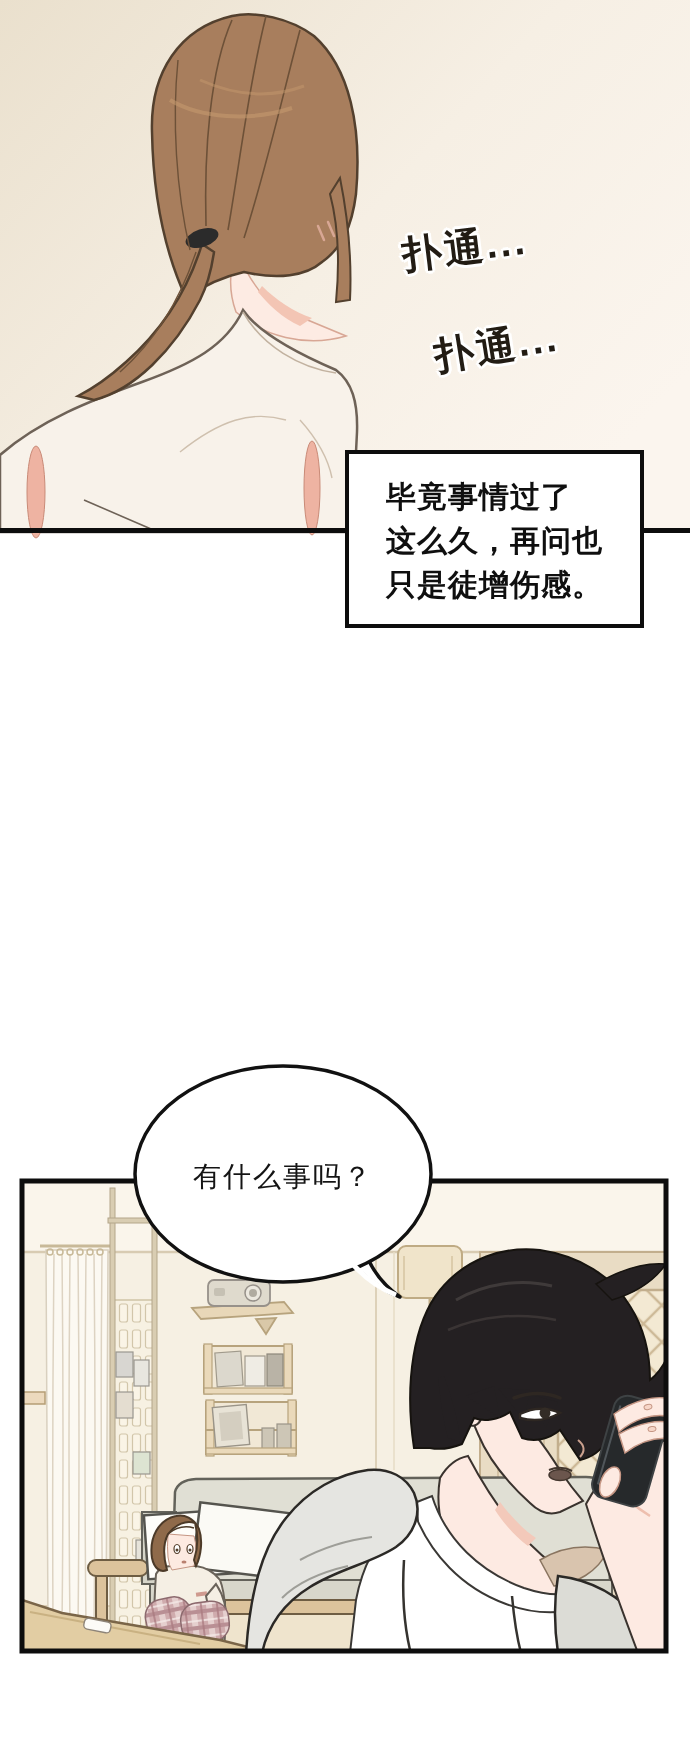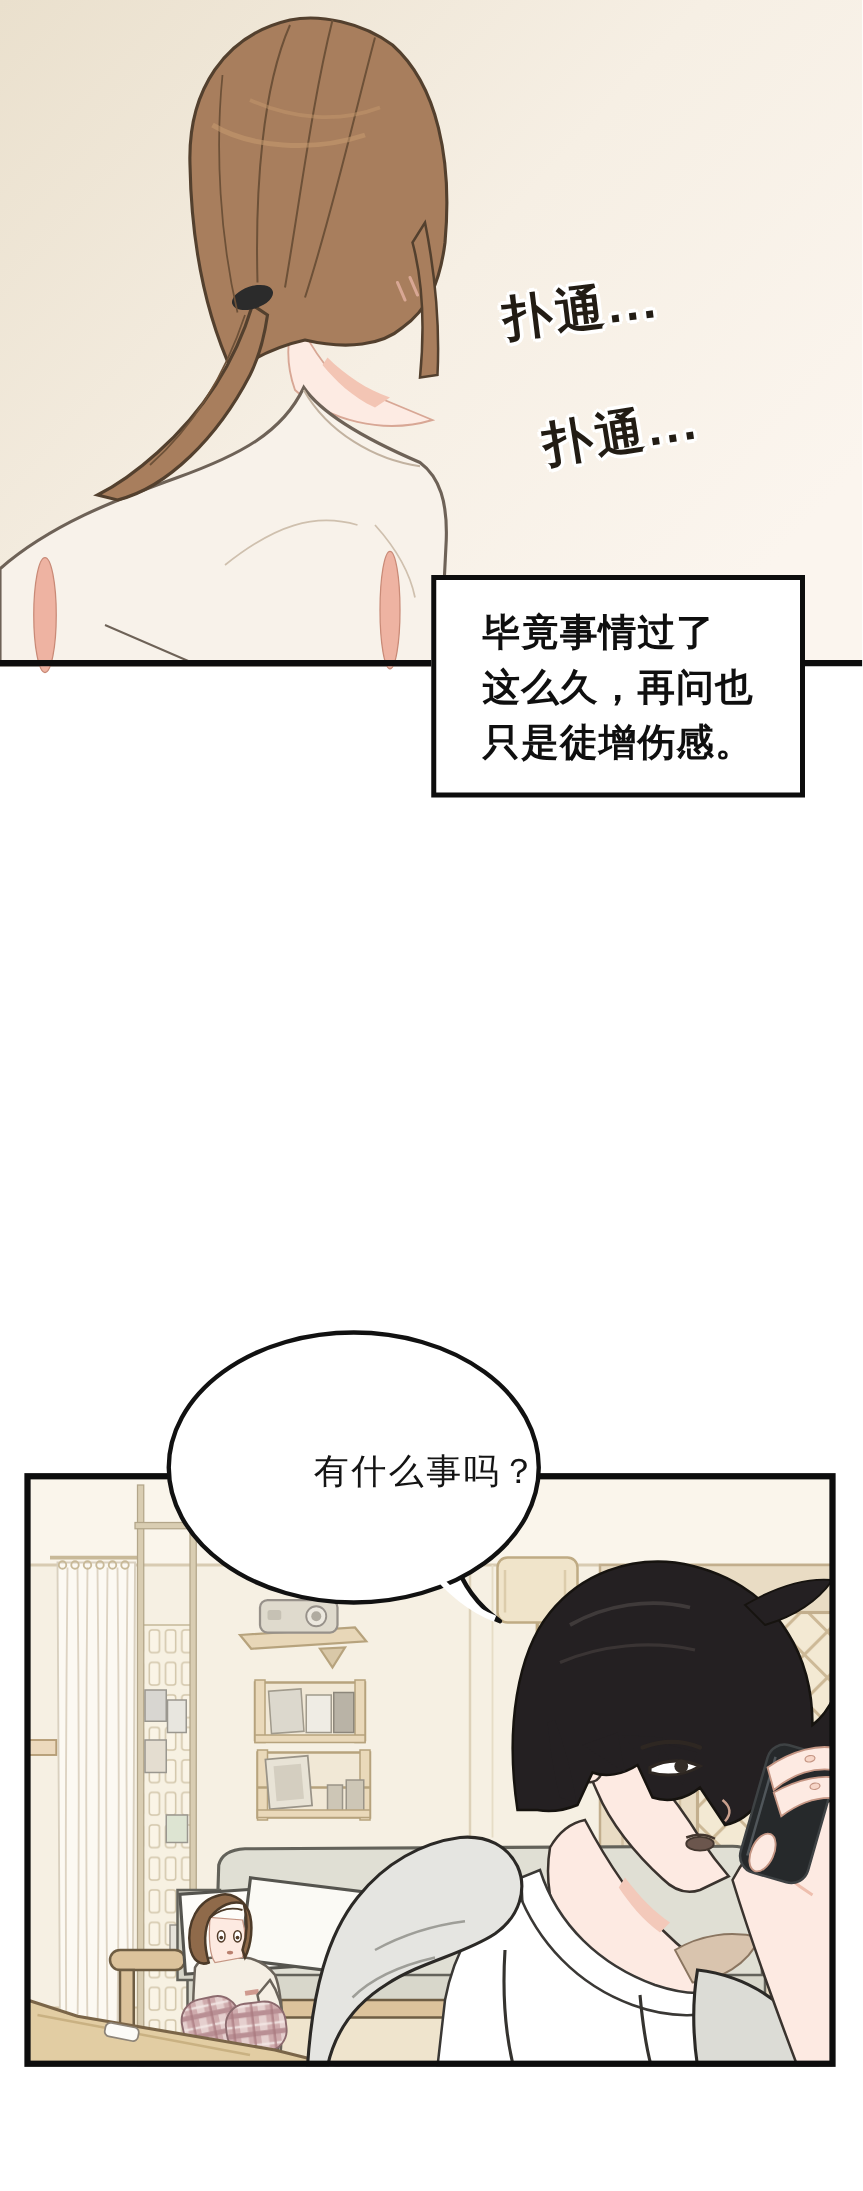--- a/index.html
+++ b/index.html
@@ -5,25 +5,25 @@
   html,body{margin:0;padding:0;background:#ffffff;}
   .page{position:relative;width:690px;height:1753px;background:#ffffff;overflow:hidden;
         font-family:"Liberation Sans",sans-serif;}
   .art{position:absolute;left:0;top:0;z-index:1;}
   .txt{position:absolute;z-index:3;color:#141414;}
   .sfx{font-weight:700;font-size:39px;letter-spacing:3px;color:#221c14;
        text-shadow:-3px 0 0 #fff,3px 0 0 #fff,0 -3px 0 #fff,0 3px 0 #fff,
                    -2px -2px 0 #fff,2px -2px 0 #fff,-2px 2px 0 #fff,2px 2px 0 #fff;}
   .sfx1{left:402px;top:221px;transform:rotate(-7deg);}
   .sfx2{left:434px;top:320px;transform:rotate(-9deg);}
-  .narration{left:345px;top:460px;width:299px;height:178px;background:#ffffff;
+  .narration{left:345px;top:450px;width:299px;height:178px;background:#ffffff;
              border:4px solid #0d0d0d;box-sizing:border-box;padding:21px 0 14px 37px;
              font-size:30px;line-height:44px;font-weight:700;letter-spacing:1px;
              color:#0f0f0f;white-space:pre-line;z-index:3;position:absolute;}
-  .dialogue{left:135px;top:1158px;width:296px;text-align:right;font-size:28px;
+  .dialogue{left:135px;top:1158px;width:296px;text-align:center;font-size:28px;
             font-weight:500;letter-spacing:2px;color:#141414;}
 </style>
 </head>
 <body>
 
 <div class="page">
 
 <svg class="art" width="690" height="1753" viewBox="0 0 690 1753" xmlns="http://www.w3.org/2000/svg">
   <defs>
     <linearGradient id="bg1" x1="0" y1="0" x2="1" y2="0.7">

